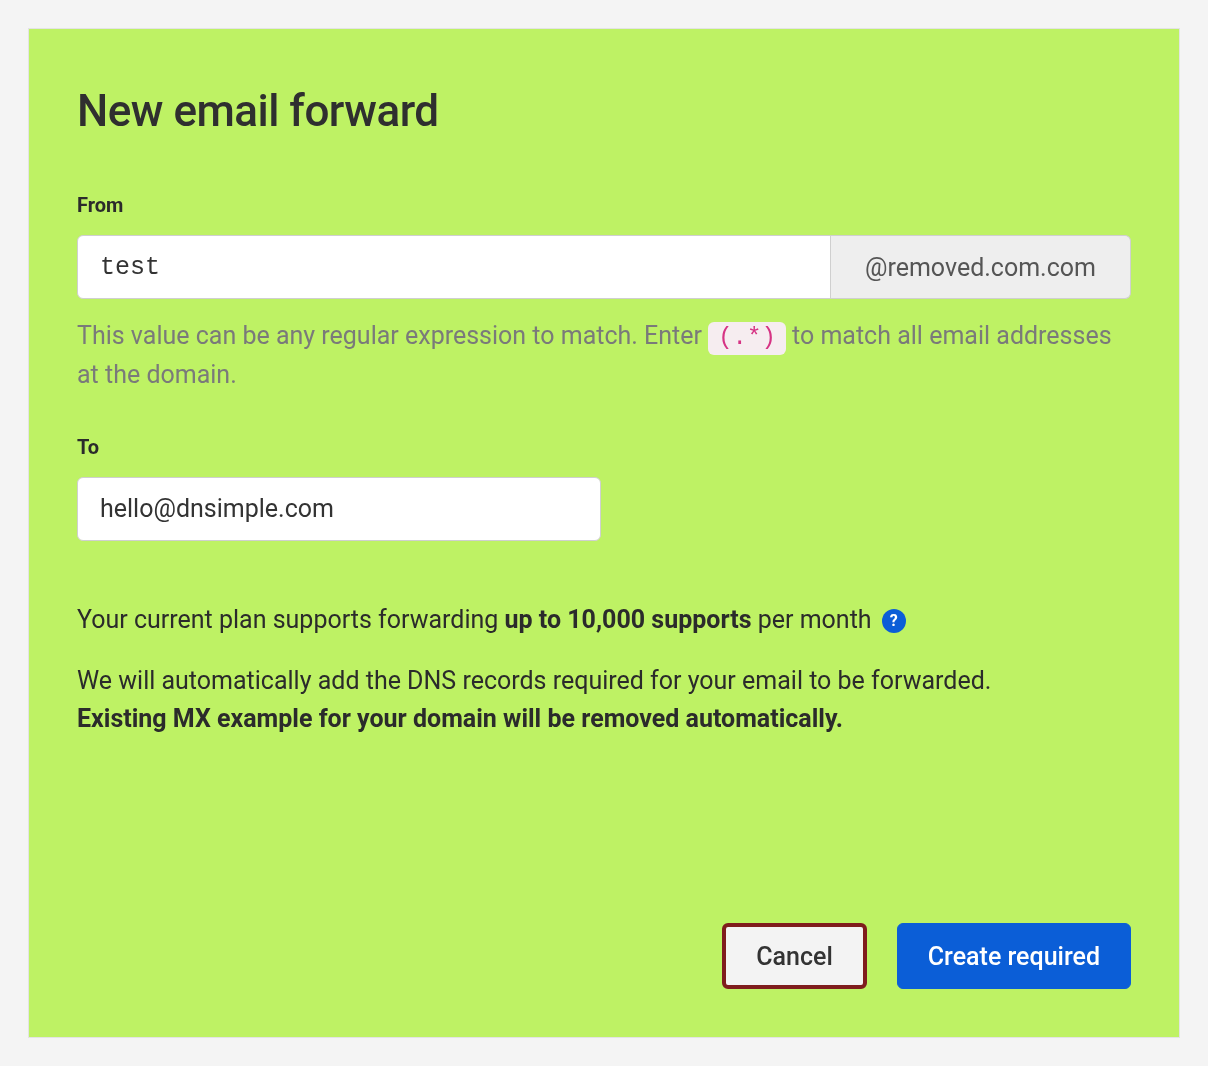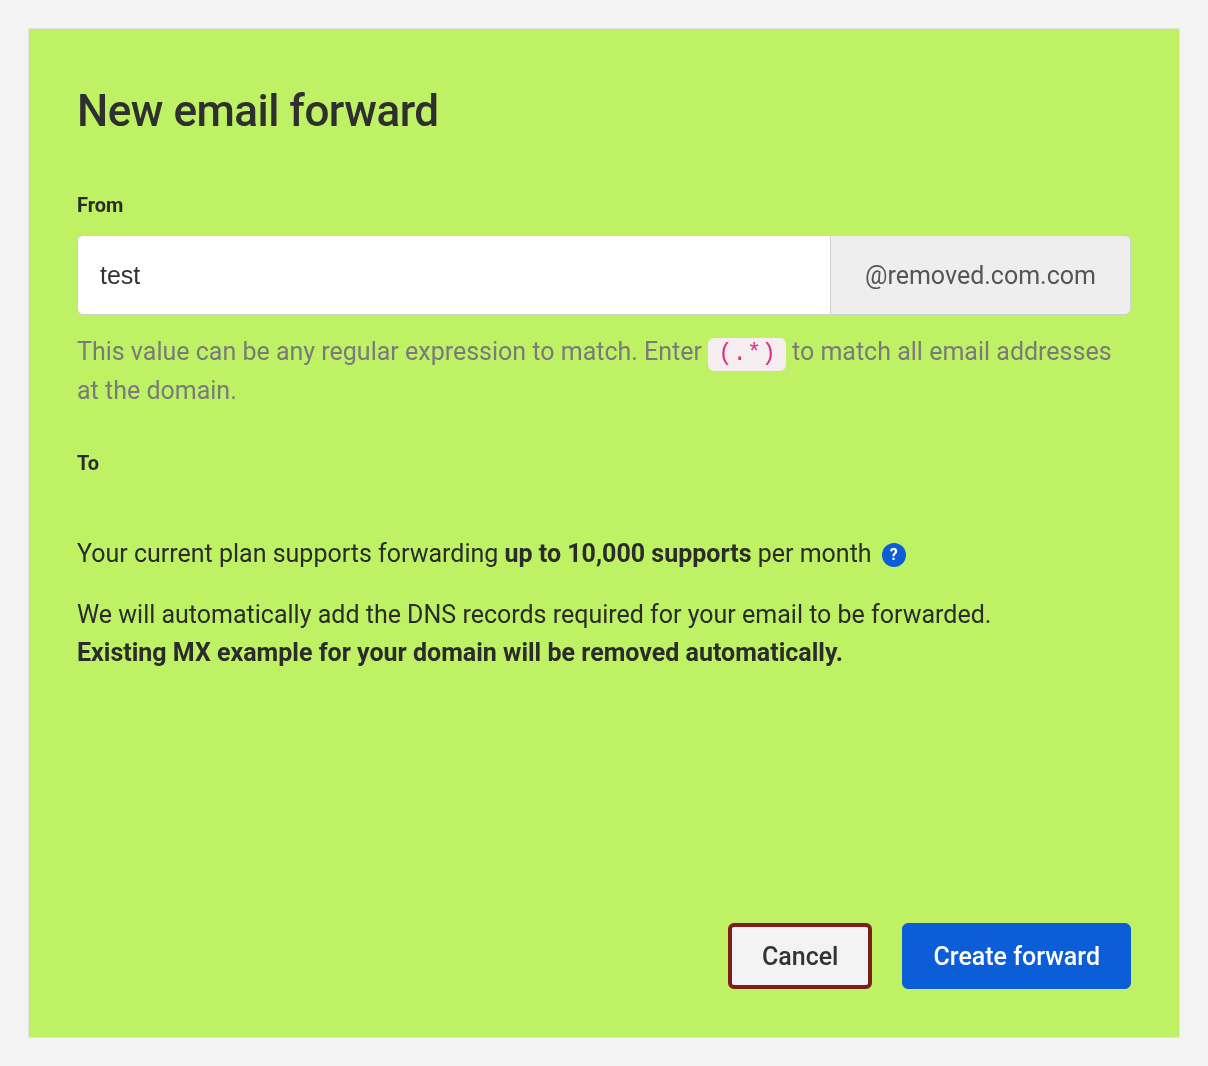--- a/index.html
+++ b/index.html
@@ -37,28 +37,28 @@
     font-weight: 700;
     color: #2b2b2b;
     margin-bottom: 18px;
   }
   .input-group {
     display: flex;
     width: 100%;
   }
   .text-input {
     flex: 1;
-    height: 80px;
+    height: 64px;
     font-size: 25px;
     padding: 0 22px;
     border: 1px solid #cfcfcf;
     border-radius: 6px 0 0 6px;
     color: #333;
     outline: none;
-    font-family: Liberation Sans, sans-serif;
+    font-family: Liberation Mono, monospace;
   }
   .input-addon {
     display: flex;
     align-items: center;
     justify-content: center;
     padding: 0 26px;
     font-size: 25px;
     color: #555;
     background: #eeeeee;
     border: 1px solid #cfcfcf;
@@ -154,31 +154,32 @@
         <input type="text" class="text-input" value="test" style="">
         <span class="input-addon">@removed.com.com</span>
       </div>
       <div class="help-text">
         <span>This value can be any regular expression to match. Enter </span><code class="regex">(.*)</code><span> to match all email addresses at the domain.</span>
       </div>
     </div>
 
     <div class="field-group">
       <label class="field-label">To</label>
+      <input type="text" class="to-input" value="hello@dnsimple.com" style="">
     </div>
 
     <div class="info-block">
       <p>
         <span>Your current plan supports forwarding </span><strong>up to 10,000 supports</strong><span> per month </span><span class="help-icon">?</span>
       </p>
       <p>
         <span>We will automatically add the DNS records required for your email to be forwarded.</span><br>
         <strong>Existing MX example for your domain will be removed automatically.</strong>
       </p>
     </div>
 
     <div class="actions">
       <button class="btn btn-secondary">Cancel</button>
-      <button class="btn btn-primary">Create forward</button>
+      <button class="btn btn-primary">Create required</button>
     </div>
 
   </div>
 </div>
 
 </body></html>

